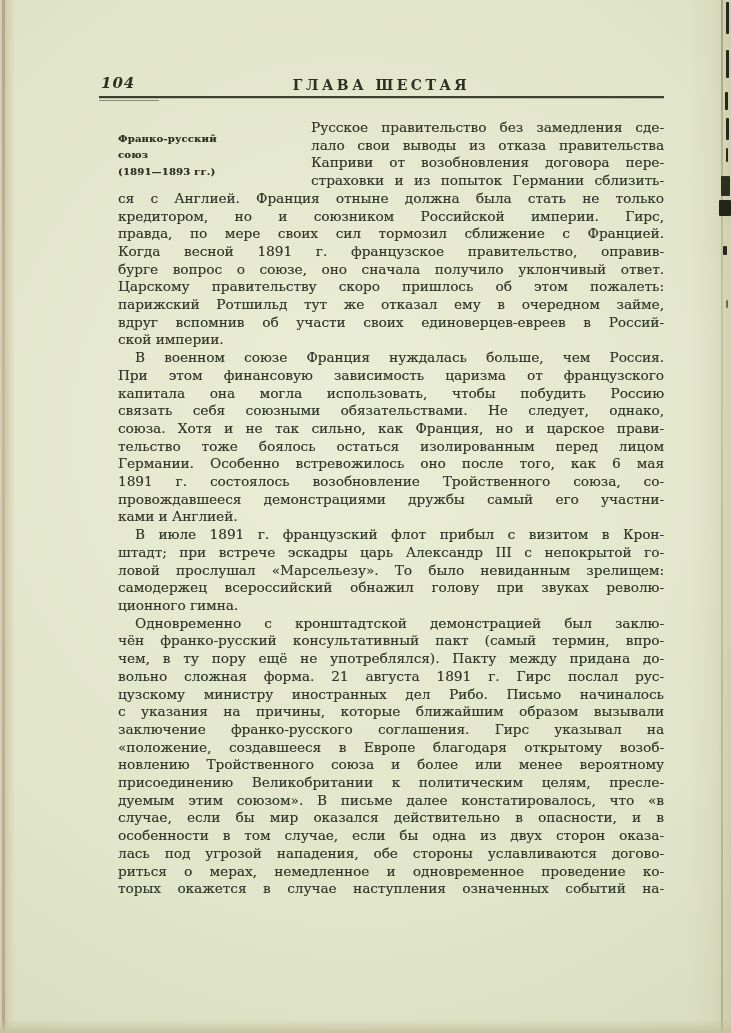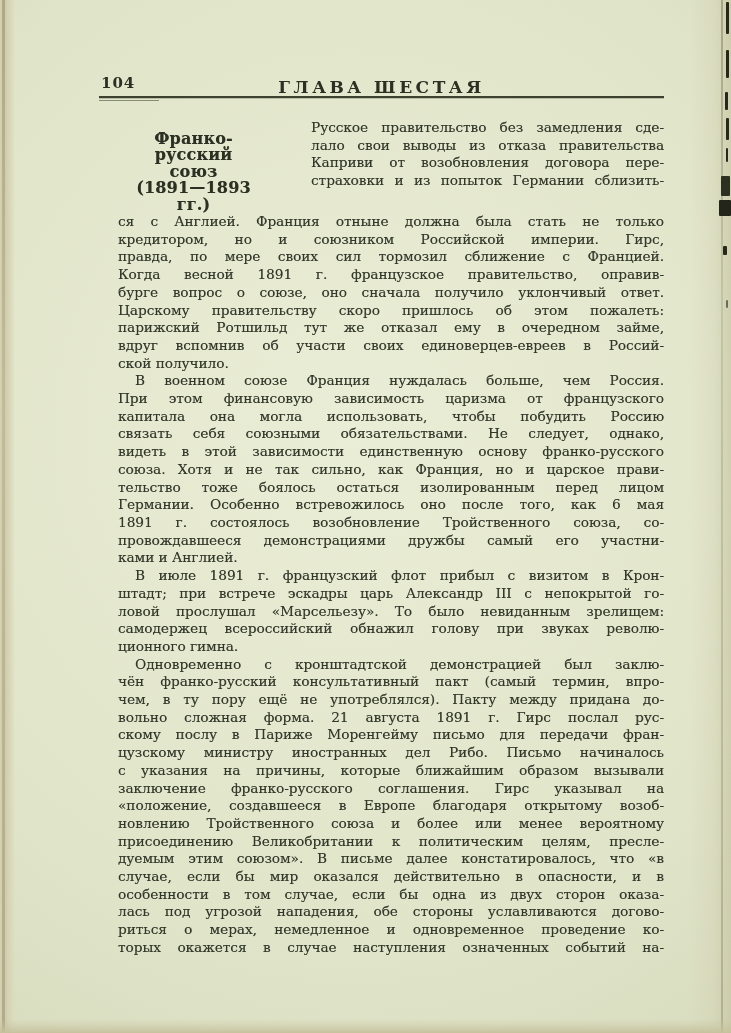--- a/index.html
+++ b/index.html
@@ -43,26 +43,26 @@
   .rmark.m5{right:3px;top:148px;width:2px;height:14px;}
   .rmark.m6{right:1px;top:176px;width:9px;height:20px;background:#2d2f20;}
   .rmark.m7{right:0;top:200px;width:12px;height:16px;background:#23251a;}
   .rmark.m8{right:4px;top:246px;width:4px;height:9px;}
   .rmark.m9{right:3px;top:300px;width:2px;height:8px;opacity:.6;}
 
   
   .runhead{position:absolute;left:99px;top:74px;width:565px;height:20px;}
   .pagenum{
     position:absolute;left:2px;top:0;
-    font-weight:bold;font-size:15px;letter-spacing:1px;
+    font-style:italic;font-weight:bold;font-size:15px;letter-spacing:1px;
     color:var(--ink-dark,#2b3023);
   }
   .runtitle{
     position:absolute;left:0;right:0;top:3px;text-align:center;
-    font-weight:bold;font-size:17px;letter-spacing:3.5px;
+    font-weight:bold;font-size:14px;letter-spacing:3.5px;
     color:var(--ink-dark,#2b3023);
   }
   .headrule{
     position:absolute;left:99px;top:96px;width:565px;height:2px;
     background:#3c4130;box-shadow:0 1px 0 rgba(60,65,48,.25);
   }
   .headrule-2{
     position:absolute;left:99px;top:100px;width:60px;height:1px;
     background:rgba(60,65,48,.55);
   }
@@ -72,21 +72,21 @@
     position:absolute;left:118px;top:119px;width:546px;
     font-size:13.6px;line-height:17.7px;
     color:var(--ink,#31372a);
     text-shadow:.3px .3px .35px rgba(45,50,35,.45);
   }
   .firstblock{display:flex;}
   .sidecell{width:165px;flex:0 0 165px;}
   .wrapcell{flex:1;margin-left:28px;}
   .sideheading{
     margin-top:12px;padding-right:14px;
-    text-align:center;font-weight:bold;font-size:16px;line-height:16.4px;
+    font-weight:bold;font-size:10px;line-height:16.4px;
     letter-spacing:.2px;color:var(--ink-dark,#2b3023);
   }
   .bline{
     text-align:justify;text-align-last:justify;
     white-space:normal;
   }
   .bline.end{text-align-last:left;}
   .bline.indent{text-indent:17px;}
 </style>
 </head>
@@ -134,42 +134,40 @@
     </div>
     <div>
         <div class="bline">ся с Англией. Франция отныне должна была стать не только</div>
         <div class="bline">кредитором, но и союзником Российской империи. Гирс,</div>
         <div class="bline">правда, по мере своих сил тормозил сближение с Францией.</div>
         <div class="bline">Когда весной 1891 г. французское правительство, оправив-</div>
         <div class="bline">бурге вопрос о союзе, оно сначала получило уклончивый ответ.</div>
         <div class="bline">Царскому правительству скоро пришлось об этом пожалеть:</div>
         <div class="bline">парижский Ротшильд тут же отказал ему в очередном займе,</div>
         <div class="bline">вдруг вспомнив об участи своих единоверцев-евреев в Россий-</div>
-        <div class="bline end">ской получило.</div>
+        <div class="bline end">ской империи.</div>
         <div class="bline indent">В военном союзе Франция нуждалась больше, чем Россия.</div>
         <div class="bline">При этом финансовую зависимость царизма от французского</div>
         <div class="bline">капитала она могла использовать, чтобы побудить Россию</div>
         <div class="bline">связать себя союзными обязательствами. Не следует, однако,</div>
-        <div class="bline">видеть в этой зависимости единственную основу франко-русского</div>
         <div class="bline">союза. Хотя и не так сильно, как Франция, но и царское прави-</div>
         <div class="bline">тельство тоже боялось остаться изолированным перед лицом</div>
         <div class="bline">Германии. Особенно встревожилось оно после того, как 6 мая</div>
         <div class="bline">1891 г. состоялось возобновление Тройственного союза, со-</div>
         <div class="bline">провождавшееся демонстрациями дружбы самый его участни-</div>
         <div class="bline end">ками и Англией.</div>
         <div class="bline indent">В июле 1891 г. французский флот прибыл с визитом в Крон-</div>
         <div class="bline">штадт; при встрече эскадры царь Александр III с непокрытой го-</div>
         <div class="bline">ловой прослушал «Марсельезу». То было невиданным зрелищем:</div>
         <div class="bline">самодержец всероссийский обнажил голову при звуках револю-</div>
         <div class="bline end">ционного гимна.</div>
         <div class="bline indent">Одновременно с кронштадтской демонстрацией был заклю-</div>
         <div class="bline">чён франко-русский консультативный пакт (самый термин, впро-</div>
         <div class="bline">чем, в ту пору ещё не употреблялся). Пакту между придана до-</div>
         <div class="bline">вольно сложная форма. 21 августа 1891 г. Гирс послал рус-</div>
-        <div class="bline">скому послу в Париже Моренгейму письмо для передачи фран-</div>
         <div class="bline">цузскому министру иностранных дел Рибо. Письмо начиналось</div>
         <div class="bline">с указания на причины, которые ближайшим образом вызывали</div>
         <div class="bline">заключение франко-русского соглашения. Гирс указывал на</div>
         <div class="bline">«положение, создавшееся в Европе благодаря открытому возоб-</div>
         <div class="bline">новлению Тройственного союза и более или менее вероятному</div>
         <div class="bline">присоединению Великобритании к политическим целям, пресле-</div>
         <div class="bline">дуемым этим союзом». В письме далее констатировалось, что «в</div>
         <div class="bline">случае, если бы мир оказался действительно в опасности, и в</div>
         <div class="bline">особенности в том случае, если бы одна из двух сторон оказа-</div>
         <div class="bline">лась под угрозой нападения, обе стороны уславливаются догово-</div>

